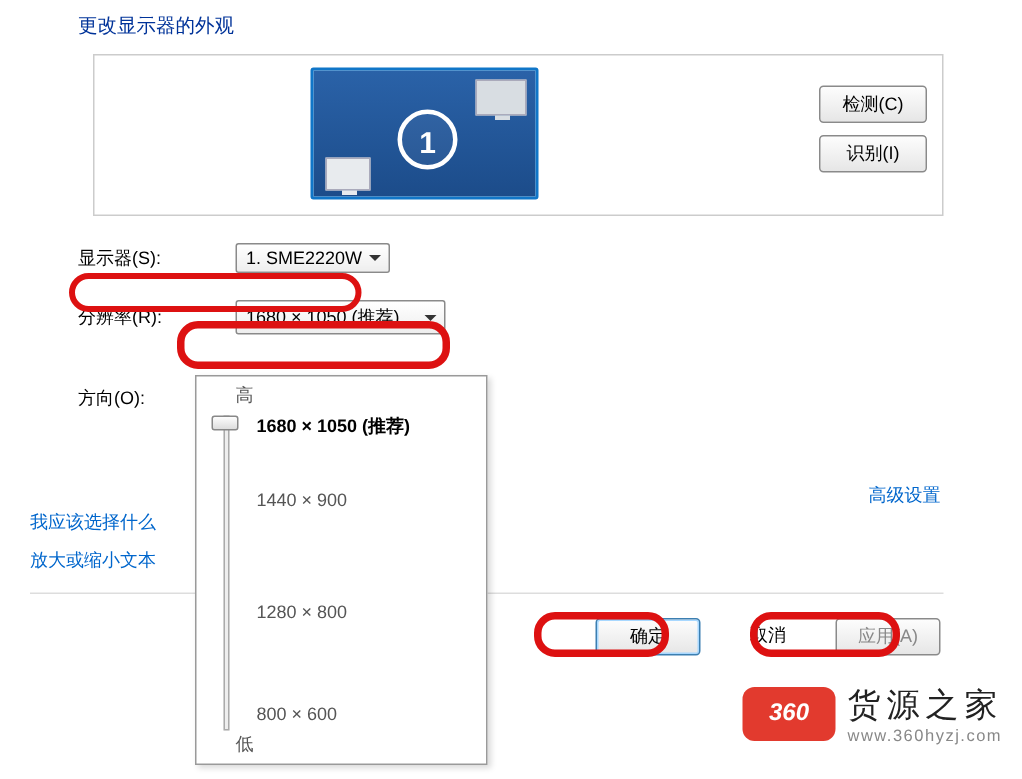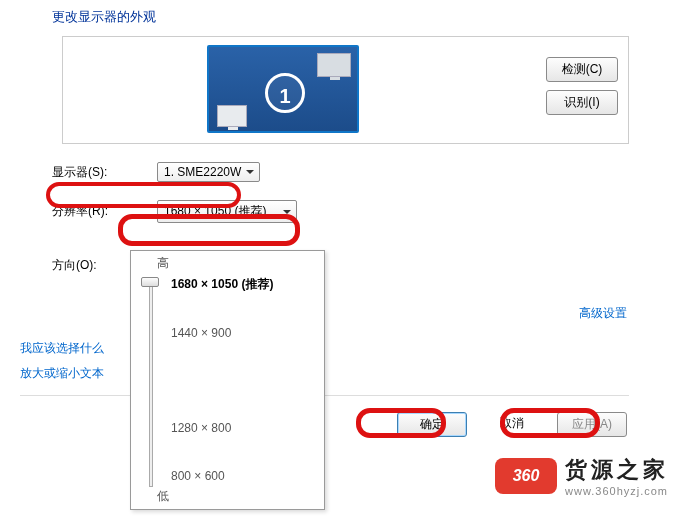--- a/index.html
+++ b/index.html
@@ -112,21 +112,21 @@
     pointer-events: none;
   }
   .hl1 { left: 46px; top: 182px; width: 195px; height: 26px; }
   .hl2 { left: 118px; top: 214px; width: 182px; height: 32px; border-width:5px;}
   .hl3 { left: 356px; top: 408px; width: 90px; height: 30px; border-width:5px;}
   .hl4 { left: 500px; top: 408px; width: 100px; height: 30px; border-width:5px;}
 
   .links-row {
     position: absolute;
     right: 54px;
-    top: 305px;
+    top: 322px;
   }
   .link { color: #0066cc; cursor: pointer; font-size:12px;}
   .left-links { position:absolute; left:20px; top:340px; }
   .left-links .link{ display:block; margin-bottom:8px;}
   .divider{
     position:absolute; left:20px; top:395px; right:52px;
     border-top:1px solid #ddd;
   }
   .action-row{
     position:absolute; top:412px; right:54px;
@@ -165,37 +165,37 @@
     width:18px; height:10px;
     background:linear-gradient(#fdfdfd,#ddd);
     border:1px solid #888; border-radius:2px;
     cursor:pointer;
   }
   .tick{
     position:absolute; left:40px;
     color:#555; white-space:nowrap;
   }
   .tick.cur{ color:#000; font-weight:bold;}
-  .t1{ top:25px;} .t2{ top:75px;} .t3{ top:150px;margin-top:20px;} .t4{ top:218px;}
+  .t1{ top:25px;} .t2{ top:75px;} .t3{ top:150px;} .t4{ top:218px;}
 
   
   .watermark{
     position:absolute; right:12px; bottom:22px;
     display:flex; align-items:center; gap:8px;
     color:#222;
   }
   .wm-badge{
     width:62px; height:36px;
     background:#e23a2e;
     border-radius:8px;
     color:#fff; font-weight:bold; font-size:16px;
     display:flex; align-items:center; justify-content:center;
     font-style:italic;
   }
-  .wm-text .big{ font-size:22px; font-weight:700; letter-spacing:4px;}
+  .wm-text .big{ font-size:22px; font-weight:400; letter-spacing:4px;}
   .wm-text .small{ font-size:11px; color:#888; letter-spacing:1px;}
 </style>
 </head>
 <body>
 
 <div class="title">更改显示器的外观</div>
 
 <div class="monitor-panel">
   <div class="monitor-box">
     <div class="monitor-screen1"></div>

